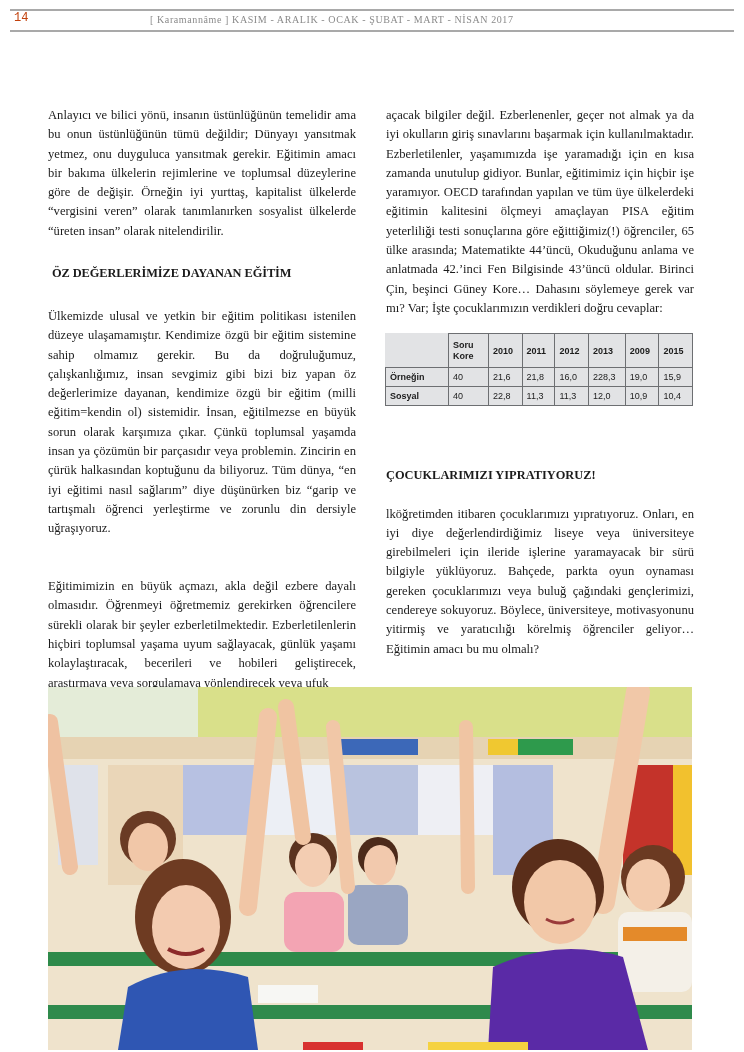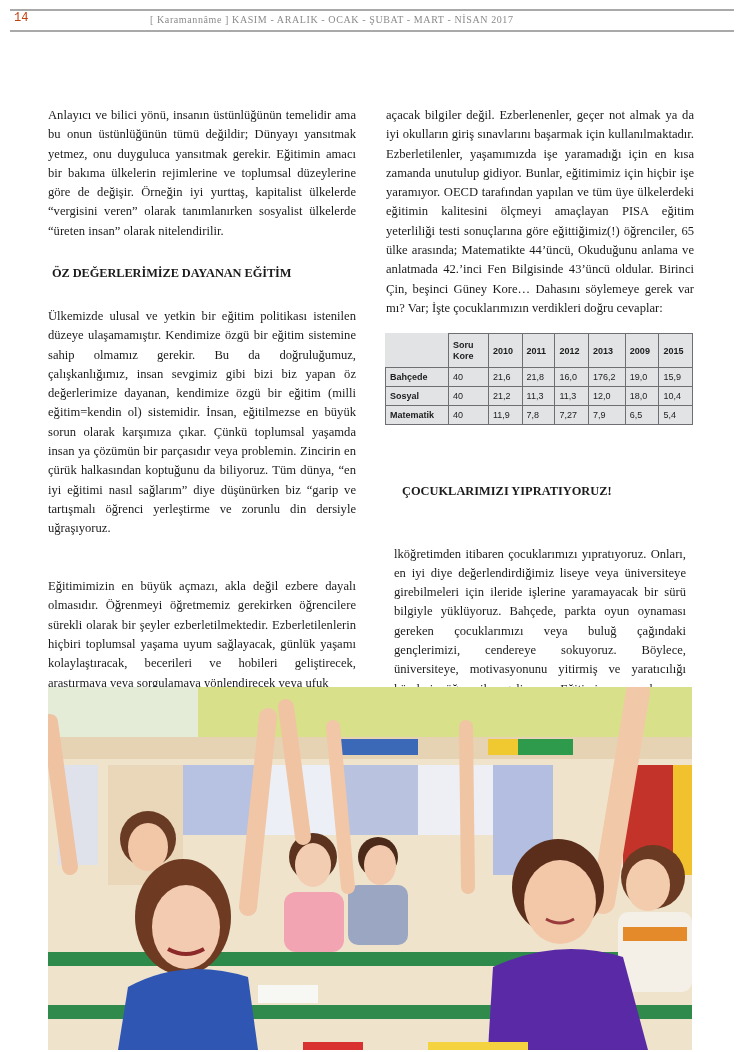--- a/index.html
+++ b/index.html
@@ -20,22 +20,22 @@
 
   .tbl-wrap { position:absolute; left:385px; top:333px; width:360px; }
   table.score { border-collapse:collapse; width:308px; background:#e2e3e5; font-family:"Liberation Sans", sans-serif; font-size:9px; color:#1c1c1c; }
   table.score th, table.score td { border:1px solid #6d6f72; padding:0 0 0 4px; text-align:left; height:18px; }
   table.score thead th { height:33px; font-weight:bold; }
   table.score thead th.blank { background:#e2e3e5; border-left-color:#e2e3e5; border-top-color:#e2e3e5; }
   table.score tbody th { font-weight:bold; }
   table.score thead th.soru { font-weight:bold; line-height:11px; }
 
   .col-right2 { position:absolute; left:386px; top:466px; width:308px; font-size:12.6px; line-height:19.3px; }
-  .col-right2 p { margin:8px; text-align:justify; }
-  .col-right2 h3 { margin:16px; font-size:12.4px; font-weight:bold; }
+  .col-right2 p { margin:0; text-align:justify; }
+  .col-right2 h3 { margin:0; font-size:12.4px; font-weight:bold; }
 
   .photo { position:absolute; left:48px; top:687px; width:644px; height:363px; overflow:hidden; background:#e9dcc4; }
   .photo svg { display:block; }
 </style>
 </head>
 <body>
 
 <div class="hdr-line hdr-top"></div>
 <div class="page-num">14</div>
 <div class="running-head">[ Karamannâme ]  KASIM - ARALIK - OCAK - ŞUBAT - MART - NİSAN  2017</div>
@@ -65,48 +65,38 @@
         <th>2010</th>
         <th>2011</th>
         <th>2012</th>
         <th>2013</th>
         <th>2009</th>
         <th>2015</th>
       </tr>
     </thead>
     <tbody>
       <tr>
-        <th>Bahçede</th>
+        <th>Örneğin</th>
         <td>40</td>
         <td>21,6</td>
         <td>21,8</td>
         <td>16,0</td>
-        <td>176,2</td>
+        <td>228,3</td>
         <td>19,0</td>
         <td>15,9</td>
       </tr>
       <tr>
         <th>Sosyal</th>
         <td>40</td>
-        <td>21,2</td>
+        <td>22,8</td>
         <td>11,3</td>
         <td>11,3</td>
         <td>12,0</td>
-        <td>18,0</td>
+        <td>10,9</td>
         <td>10,4</td>
-      </tr>
-      <tr>
-        <th>Matematik</th>
-        <td>40</td>
-        <td>11,9</td>
-        <td>7,8</td>
-        <td>7,27</td>
-        <td>7,9</td>
-        <td>6,5</td>
-        <td>5,4</td>
       </tr>
     </tbody>
   </table>
 </div>
 
 <div class="col-right2">
   <h3>ÇOCUKLARIMIZI YIPRATIYORUZ!</h3>
   <div class="gap"></div>
   <p>lköğretimden itibaren çocuklarımızı yıpratıyoruz. Onları, en iyi diye değerlendirdiğimiz liseye veya üniversiteye girebilmeleri için ileride işlerine yaramayacak bir sürü bilgiyle yüklüyoruz. Bahçede, parkta oyun oynaması gereken çocuklarımızı veya buluğ çağındaki gençlerimizi, cendereye sokuyoruz. Böylece, üniversiteye, motivasyonunu yitirmiş ve yaratıcılığı körelmiş öğrenciler geliyor… Eğitimin amacı bu mu olmalı?</p>
 </div>

